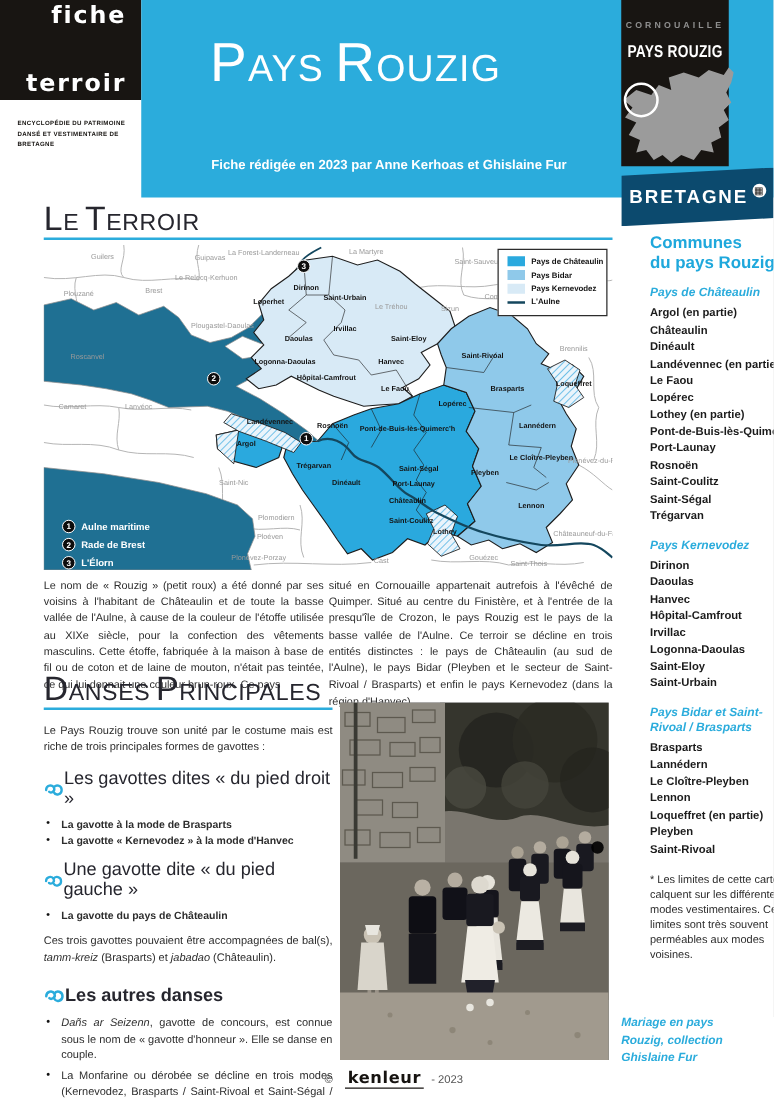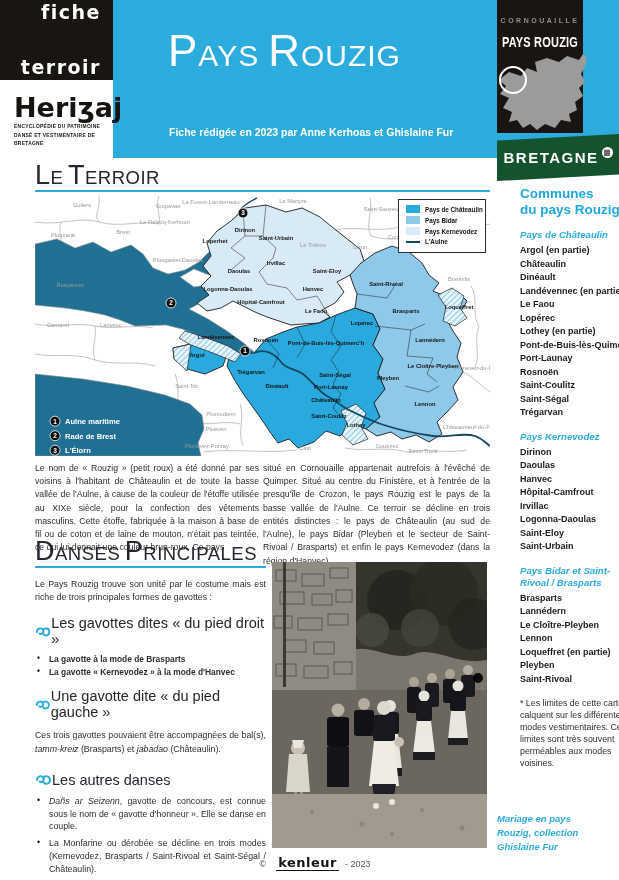--- a/index.html
+++ b/index.html
@@ -16,21 +16,21 @@
   .banner-title .scw::first-letter{font-size:44px;}
   .banner-sub{position:absolute;left:56px;top:126px;color:#fff;font-size:10.5px;font-weight:700;}
   .heritaj{position:absolute;left:14px;top:94px;width:104px;}
   .heritaj .word{font-family:"DejaVu Sans",sans-serif;font-weight:700;font-size:27px;color:#161310;
      letter-spacing:0px;line-height:1;}
   .heritaj .tag{font-size:4.9px;font-weight:700;color:#161310;letter-spacing:.3px;margin-top:2px;line-height:1.5;}
   .region-panel{position:absolute;left:497px;top:0;width:86px;height:133px;background:#181512;z-index:2;}
   .rp-region{margin-top:17px;text-align:center;color:#8f8f8f;font-size:7px;font-weight:700;letter-spacing:2.5px;}
   .rp-pays{margin-top:12px;text-align:center;color:#fff;font-size:11px;font-weight:700;letter-spacing:.2px;transform:scaleY(1.25);}
   .bzh-map{position:absolute;left:497px;top:50px;z-index:3;}
-  .bretagne-badge{position:absolute;left:497px;top:134px;width:122px;height:47px;background:#14532d;z-index:4;
+  .bretagne-badge{position:absolute;left:497px;top:134px;width:122px;height:47px;background:#0c4a6e;z-index:4;
     clip-path:polygon(0 14%,100% 0,100% 86%,0 100%);display:flex;align-items:center;justify-content:center;gap:3px;}
   .bretagne-badge .txt{color:#fff;font-weight:700;font-size:15px;letter-spacing:1.5px;}
   .bretagne-badge .mark{width:11px;height:11px;border-radius:50%;background:#fff;color:#181512;
     font-size:8px;line-height:11px;text-align:center;margin-top:-10px;}
   
   .h2{position:absolute;font-weight:400;font-size:23px;letter-spacing:.5px;color:#26262e;}
   .h2 .scw{display:inline-block;text-transform:uppercase;font-size:18.5px;margin-right:.25em;}
   .h2 .scw::first-letter{font-size:27px;}
   .rule{position:absolute;height:2px;background:#2BACDC;}
   
@@ -83,21 +83,20 @@
     <div class="l">fiche</div>
     <div class="l">terroir</div>
   </div>
 
   <div class="banner">
     <div class="banner-title"><span class="scw">Pays</span><span class="scw">rouzig</span></div>
     <div class="banner-sub">Fiche rédigée en 2023 par Anne Kerhoas et Ghislaine Fur</div>
   </div>
 
   <div class="heritaj">
-    <div class="word">Heriʒaj</div>
     <div class="tag">ENCYCLOPÉDIE DU PATRIMOINE</div>
     <div class="tag">DANSÉ ET VESTIMENTAIRE DE BRETAGNE</div>
   </div>
 
   <div class="region-panel">
     <div class="rp-region">CORNOUAILLE</div>
     <div class="rp-pays">PAYS ROUZIG</div>
   </div>
 
   <svg class="bzh-map" width="90" height="86" viewBox="0 0 90 86">
@@ -317,26 +316,29 @@
         <div class="b-item">La gavotte à la mode de Brasparts</div>
         <div class="b-item">La gavotte « Kernevodez » à la mode d'Hanvec</div>
       </div>
 
     <div class="d-sub">
       <svg width="17" height="13" viewBox="0 0 17 13">
         <path d="M2,7 C2,3 7,2 8.5,5 C10,8 6,10 4.5,8.5 M8.5,5 C10,2 15,3 15,7 C15,11 10,12 8.5,9" fill="none" stroke="#2BACDC" stroke-width="2" stroke-linecap="round"></path>
       </svg>
       <span class="t">Une gavotte dite « du pied gauche »</span>
     </div>
+    <div class="b-list b-bold">
+        <div class="b-item">La gavotte du pays de Châteaulin</div>
+      </div>
 
     <div class="d-note">
       <span>Ces trois gavottes pouvaient être accompagnées de bal(s), </span><span class="it">tamm-kreiz</span><span> (Brasparts) et </span><span class="it">jabadao</span><span> (Châteaulin).</span>
     </div>
 
-    <div class="d-sub" style="margin-top:16px;">
+    <div class="d-sub" style="margin-top:16px;font-weight:bold;">
       <svg width="17" height="13" viewBox="0 0 17 13">
         <path d="M2,7 C2,3 7,2 8.5,5 C10,8 6,10 4.5,8.5 M8.5,5 C10,2 15,3 15,7 C15,11 10,12 8.5,9" fill="none" stroke="#2BACDC" stroke-width="2" stroke-linecap="round"></path>
       </svg>
       <span class="t">Les autres danses</span>
     </div>
     <div class="b-list b-reg">
         <div class="b-item"><span class="it">Dañs ar Seizenn</span><span>, gavotte de concours, est connue sous le nom de « gavotte d'honneur ». Elle se danse en couple.</span></div>
         <div class="b-item"><span class="it"></span><span>La Monfarine ou dérobée se décline en trois modes (Kernevodez, Brasparts / Saint-Rivoal et Saint-Ségal / Châteaulin).</span></div>
       </div>
   </div>

